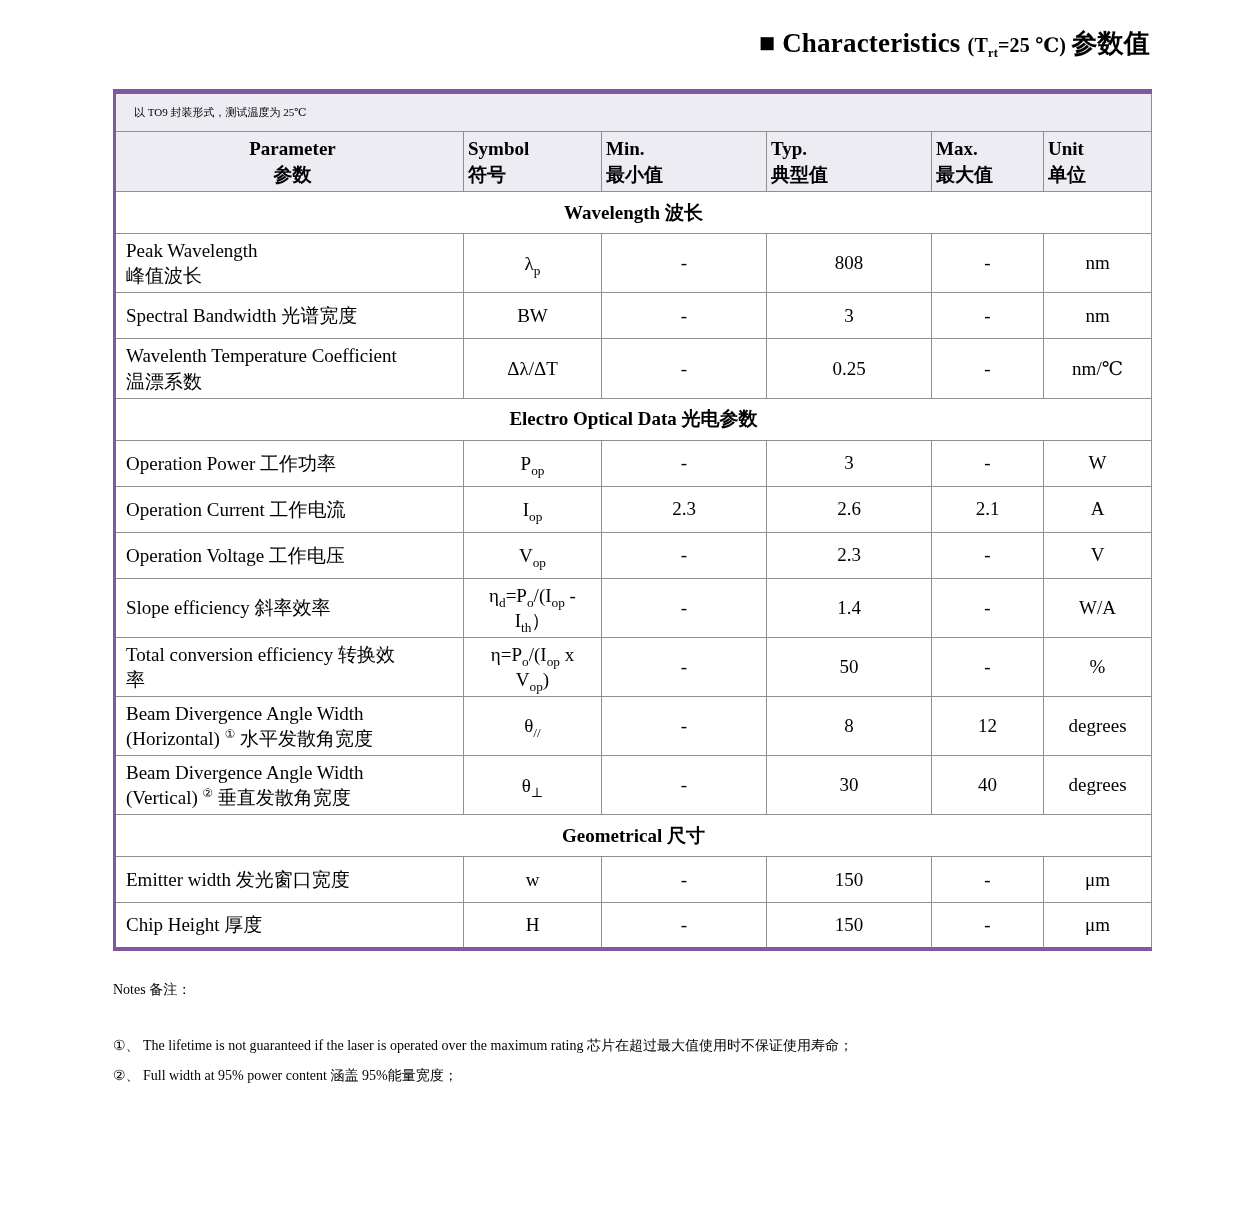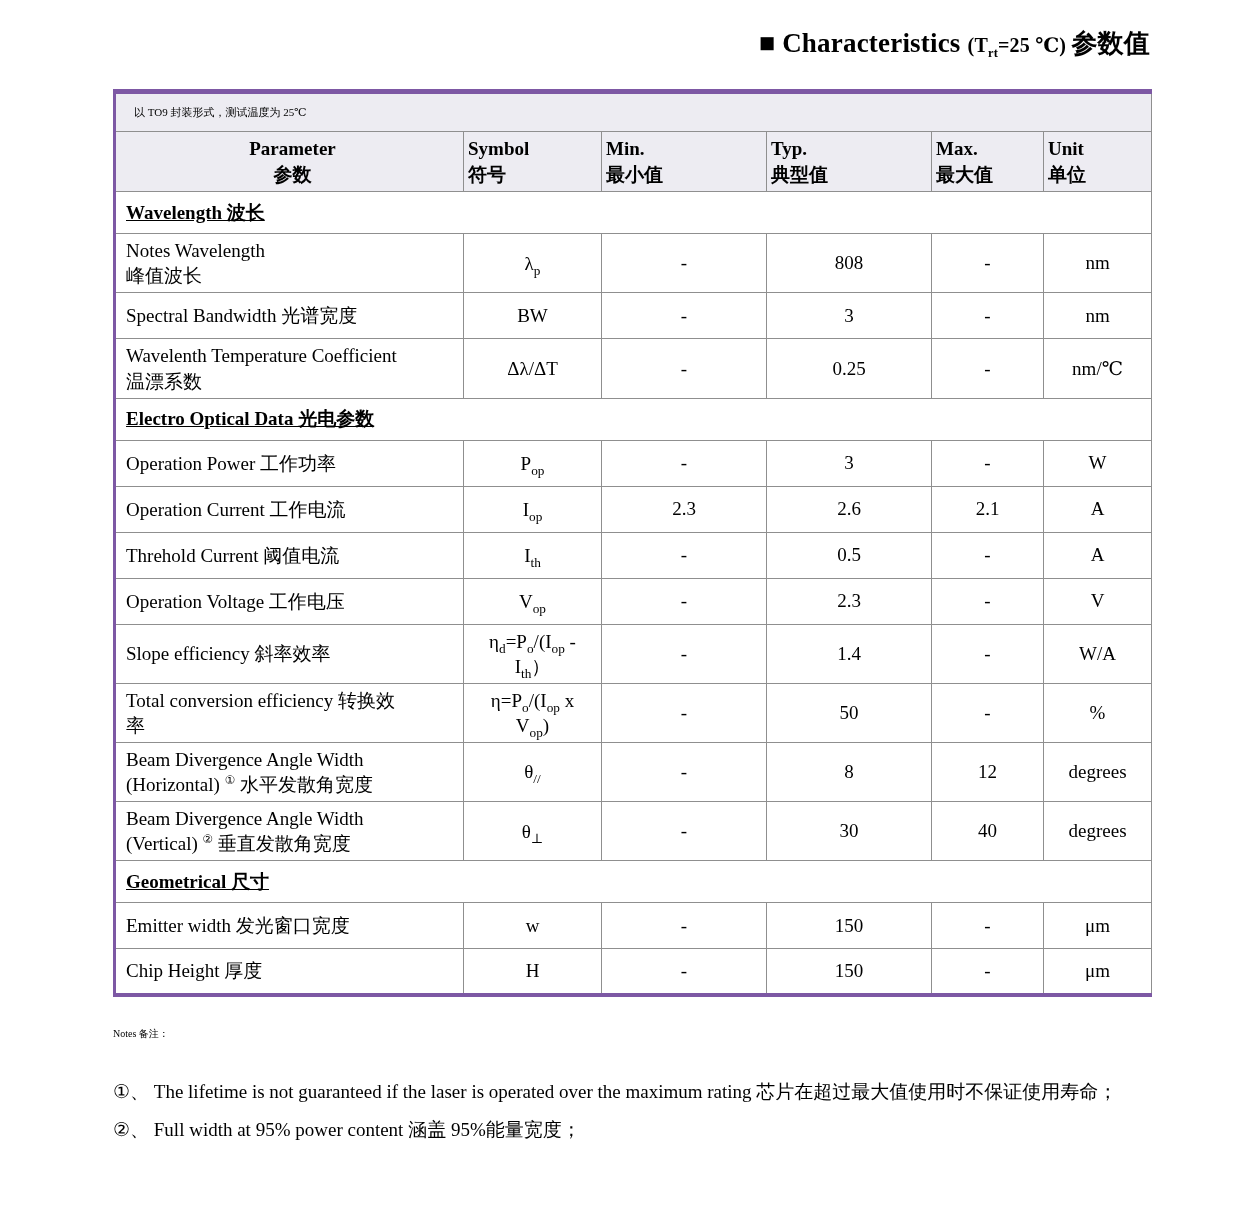--- a/index.html
+++ b/index.html
@@ -47,38 +47,37 @@
     font-weight: bold;
     text-align: left;
     padding: 4px 4px;
     line-height: 1.35;
   }
   tr.header-row th.first { text-align: center; padding-left: 10px; }
 
   tr.section-row { height: 42px; }
   tr.section-row td {
     font-weight: bold;
-    text-align: left;
+    text-align: center;
     padding: 6px 10px;
     background: #ffffff;
-    text-decoration: underline;
   }
 
   tr.data-row { height: 46px; }
   td.c-param { text-align: left; padding: 4px 8px 4px 10px; line-height: 1.32; }
   td.c-sym   { text-align: center; padding: 4px 4px; line-height: 1.32; }
   td.c-val   { text-align: center; padding: 4px 4px; }
 
   .spec-table sub { font-size: 70%; line-height: 0; }
   .spec-table sup { font-size: 62%; line-height: 0; }
 
   
   .notes { margin-top: 30px; }
-  .notes-title { font-size: 10px; margin-bottom: 36px; }
-  .note-item { font-size: 19px; margin-bottom: 9px; line-height: 1.55; }
+  .notes-title { font-size: 14px; margin-bottom: 36px; }
+  .note-item { font-size: 14px; margin-bottom: 9px; line-height: 1.55; }
 </style>
 </head>
 <body>
 
 <div class="page">
 
   <h1 class="title"><span>■ Characteristics </span><span class="t-cond"><span>(T</span><sub>rt</sub><span>=25 ℃) </span></span><span class="t-cn">参数值</span></h1>
 
   <table class="spec-table">
     <colgroup>
@@ -118,21 +117,21 @@
             <div>Unit</div>
             <div>单位</div>
           </th>
         </tr>
     </thead>
     <tbody id="table-body">
         <tr class="section-row">
           <td colspan="6">Wavelength  波长</td>
         </tr>
         <tr class="data-row">
-          <td class="c-param"><span>Notes Wavelength</span><br><span>峰值波长</span></td>
+          <td class="c-param"><span>Peak Wavelength</span><br><span>峰值波长</span></td>
           <td class="c-sym"><span>λ</span><sub>p</sub></td>
           <td class="c-val">-</td>
           <td class="c-val">808</td>
           <td class="c-val">-</td>
           <td class="c-val">nm</td>
         </tr>
         <tr class="data-row">
           <td class="c-param"><span>Spectral Bandwidth  光谱宽度</span></td>
           <td class="c-sym"><span>BW</span></td>
           <td class="c-val">-</td>
@@ -158,28 +157,20 @@
           <td class="c-val">3</td>
           <td class="c-val">-</td>
           <td class="c-val">W</td>
         </tr>
         <tr class="data-row">
           <td class="c-param"><span>Operation Current 工作电流</span></td>
           <td class="c-sym"><span>I</span><sub>op</sub></td>
           <td class="c-val">2.3</td>
           <td class="c-val">2.6</td>
           <td class="c-val">2.1</td>
-          <td class="c-val">A</td>
-        </tr>
-        <tr class="data-row">
-          <td class="c-param"><span>Threhold Current  阈值电流</span></td>
-          <td class="c-sym"><span>I</span><sub>th</sub></td>
-          <td class="c-val">-</td>
-          <td class="c-val">0.5</td>
-          <td class="c-val">-</td>
           <td class="c-val">A</td>
         </tr>
         <tr class="data-row">
           <td class="c-param"><span>Operation Voltage  工作电压</span></td>
           <td class="c-sym"><span>V</span><sub>op</sub></td>
           <td class="c-val">-</td>
           <td class="c-val">2.3</td>
           <td class="c-val">-</td>
           <td class="c-val">V</td>
         </tr>

